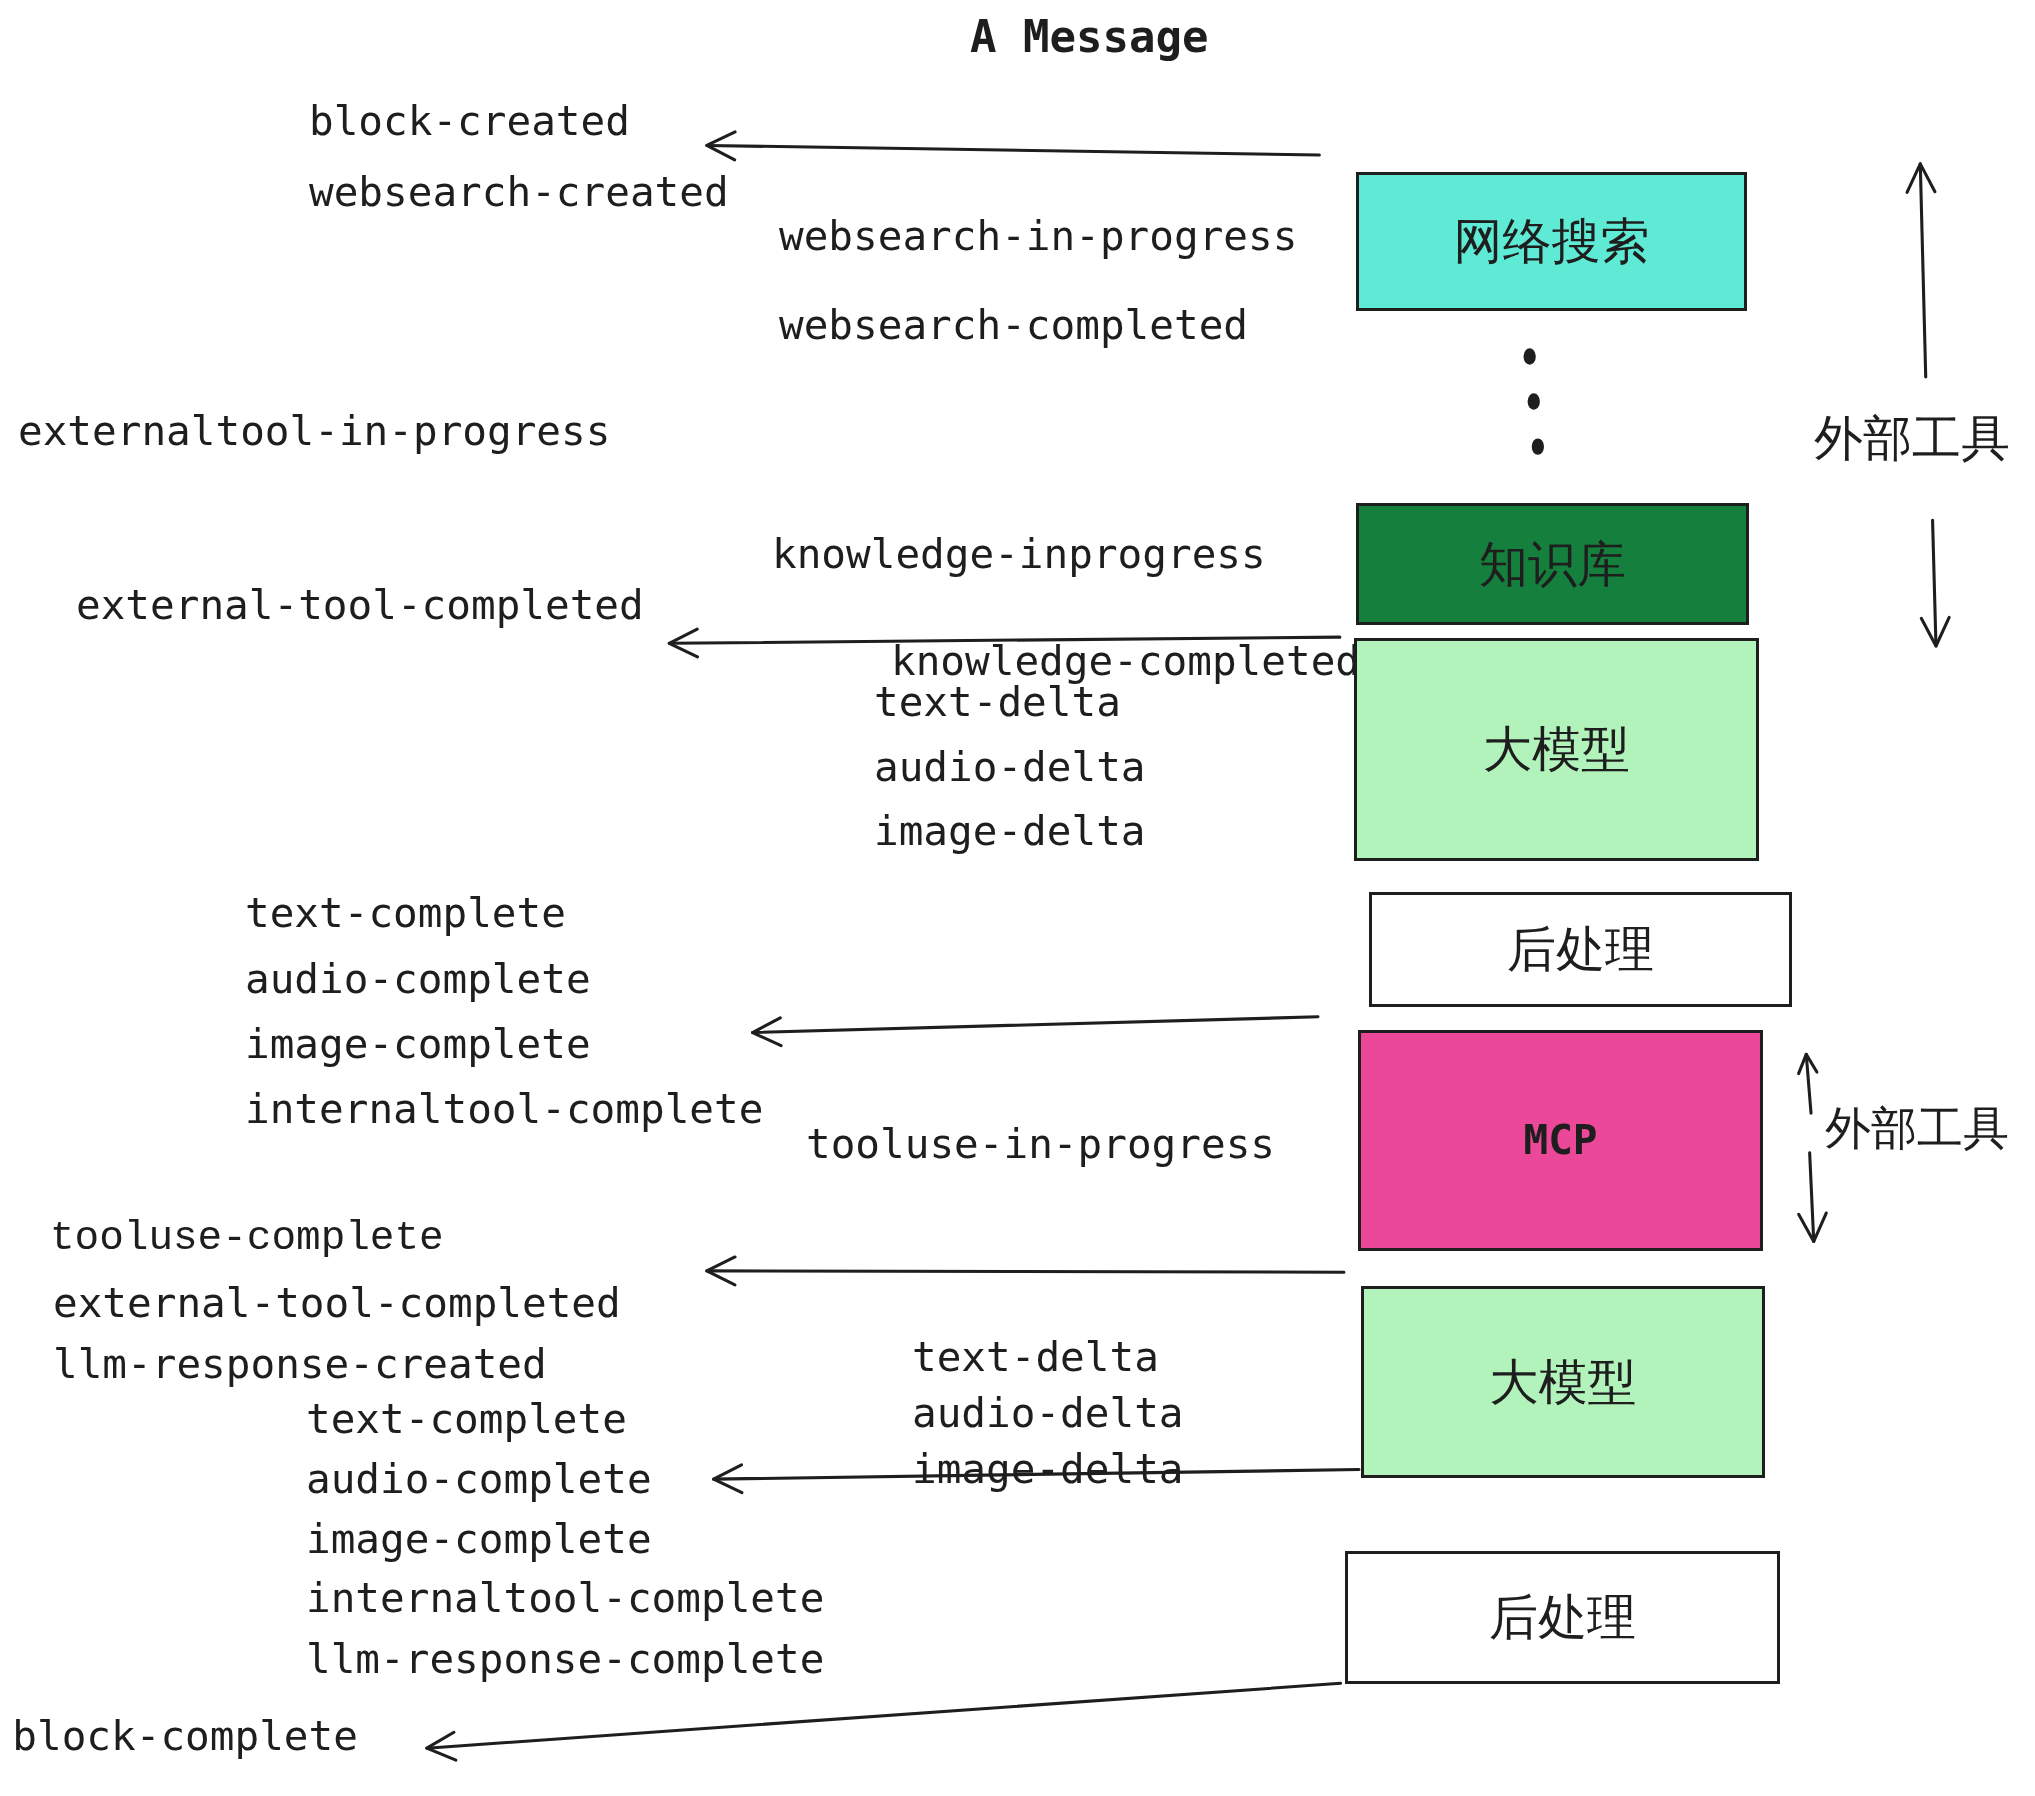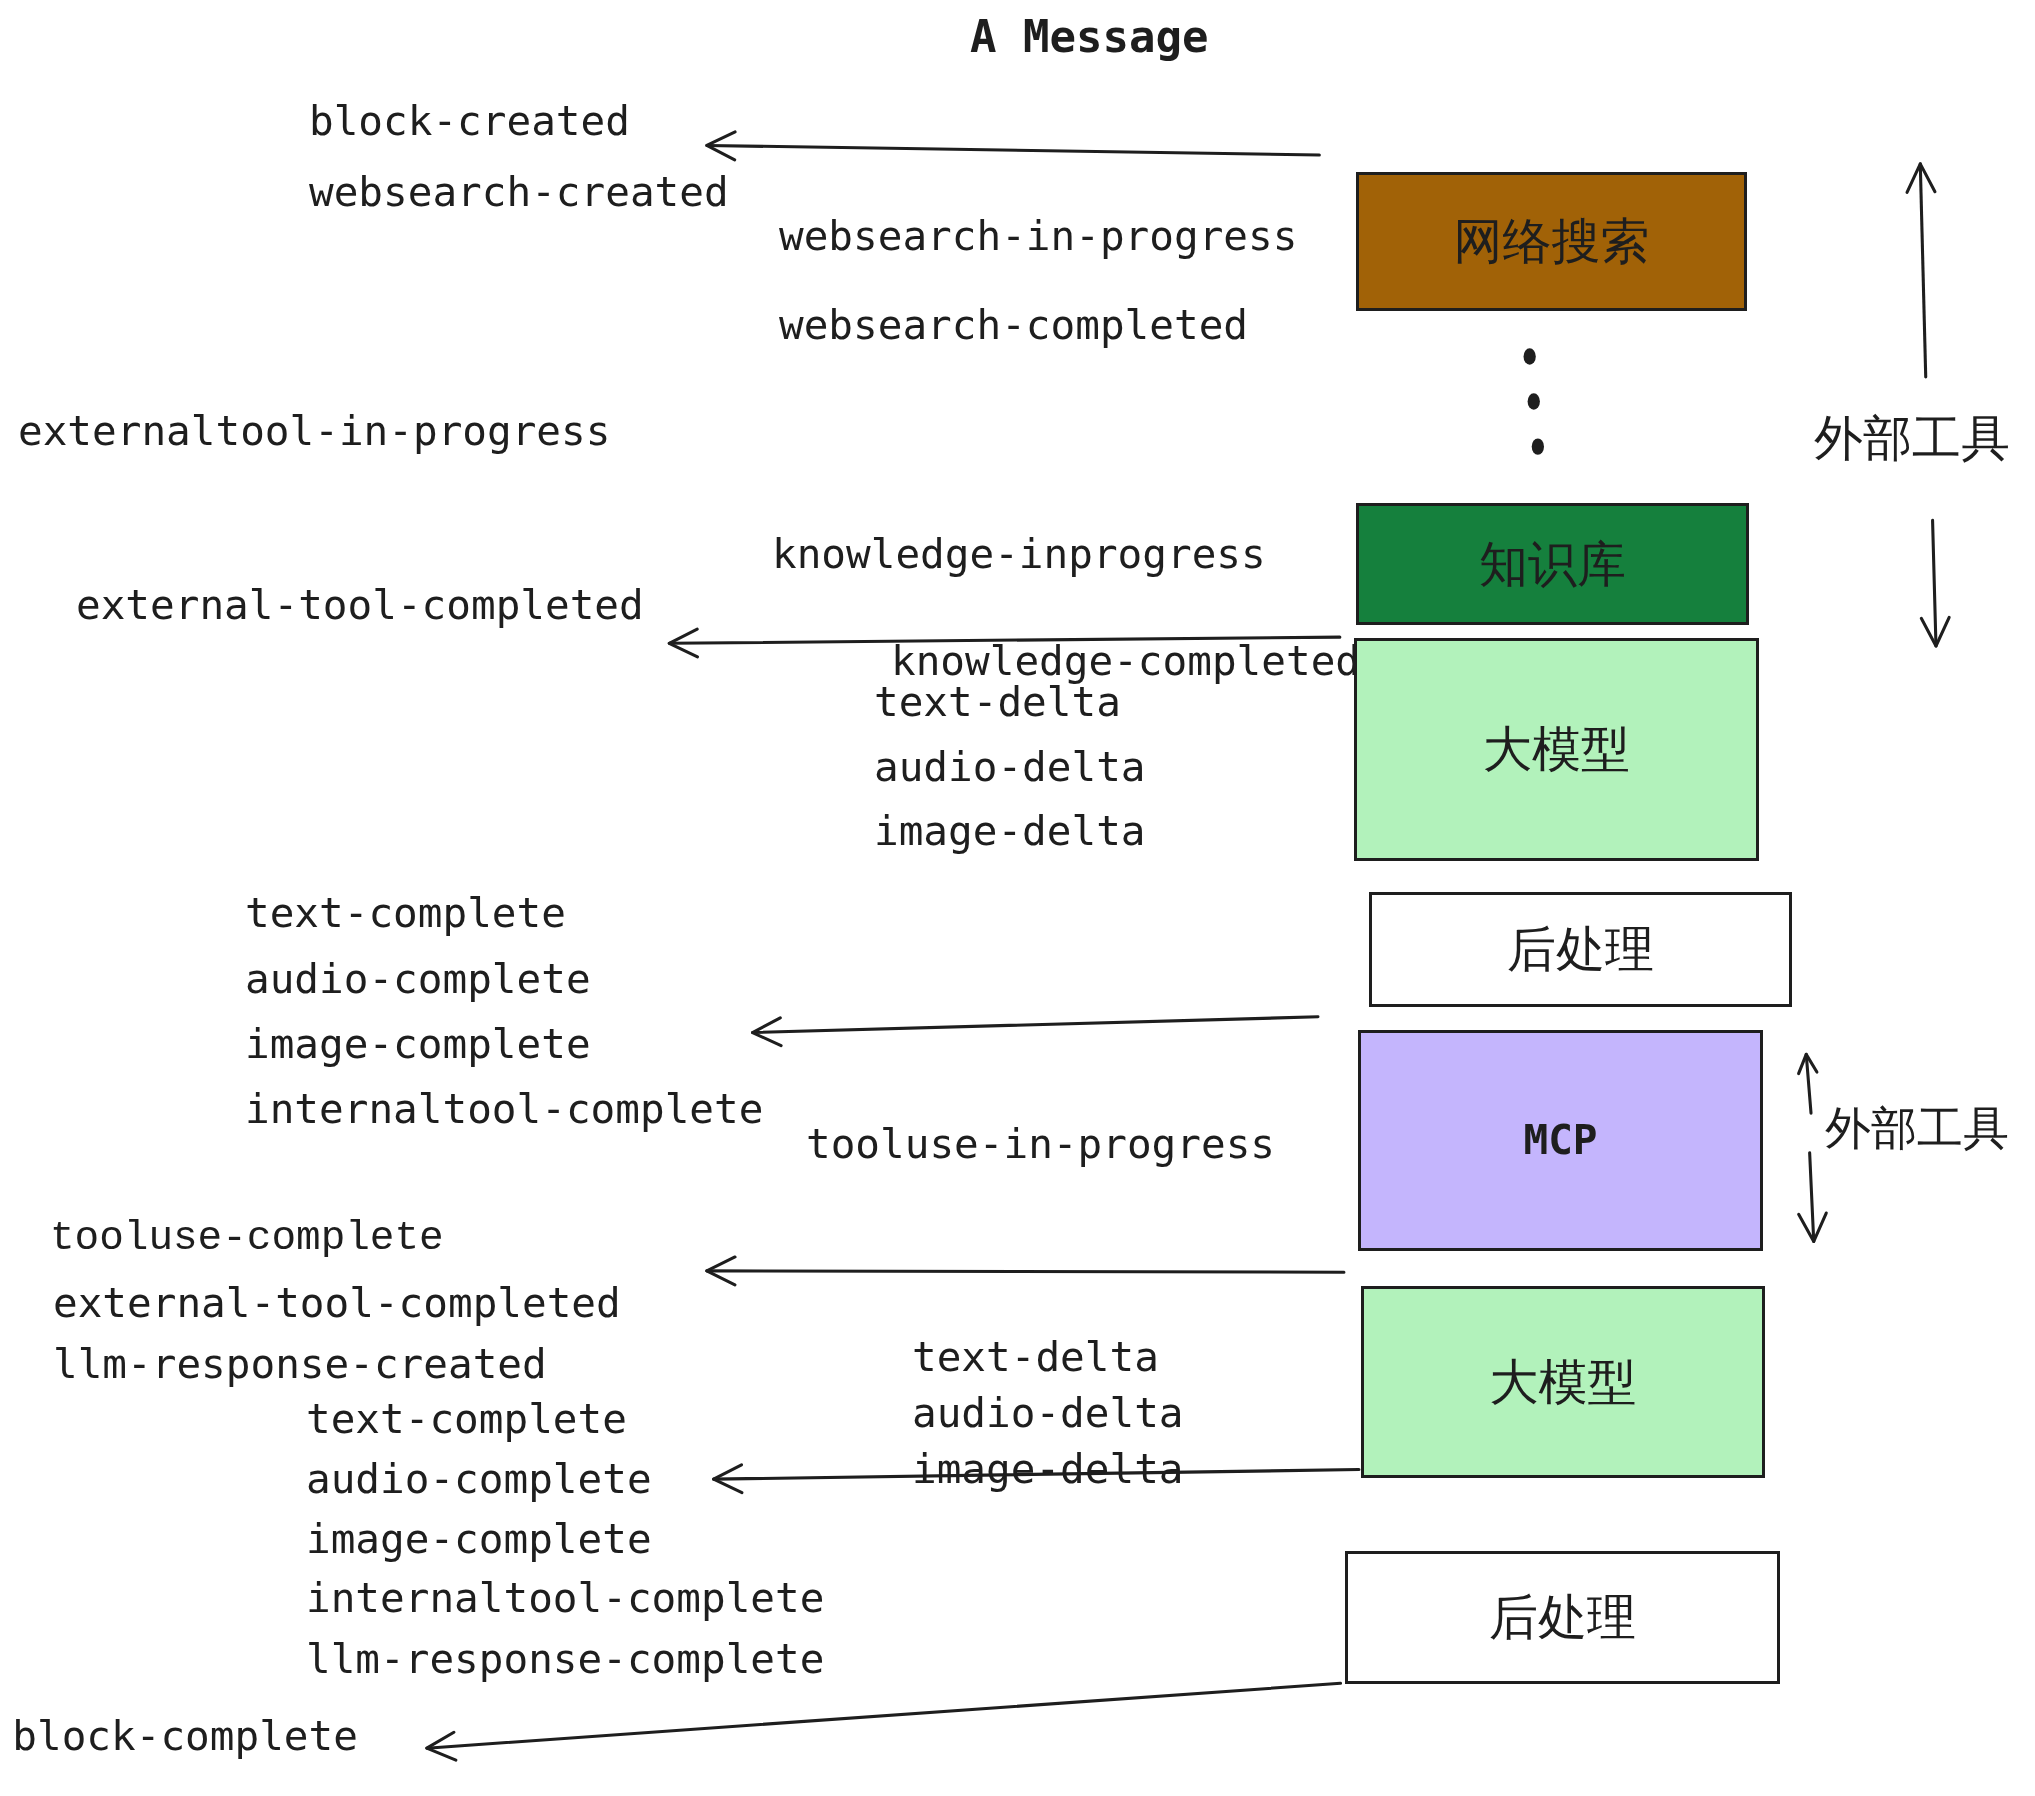--- a/index.html
+++ b/index.html
@@ -82,33 +82,33 @@
         <path d="M 2652 1630 L 2645 1544" fill="none" stroke="#1e1e1e" stroke-width="4.5" stroke-linecap="round" stroke-linejoin="round"></path>
         <path d="M 2633.8 1572.1 L 2645 1544 L 2660.6 1569.9" fill="none" stroke="#1e1e1e" stroke-width="4.5" stroke-linecap="round" stroke-linejoin="round"></path>
       </g>
       <g>
         <path d="M 2650 1688 L 2656 1818" fill="none" stroke="#1e1e1e" stroke-width="4.5" stroke-linecap="round" stroke-linejoin="round"></path>
         <path d="M 2674.3 1776.3 L 2656 1818 L 2633.9 1778.2" fill="none" stroke="#1e1e1e" stroke-width="4.5" stroke-linecap="round" stroke-linejoin="round"></path>
       </g>
     </svg>
   <div class="title">A Message</div>
   <div id="nodes">
-      <div class="node" style="left: 1356px; top: 172px; width: 391px; height: 139px; background: #a16207;">
+      <div class="node" style="left: 1356px; top: 172px; width: 391px; height: 139px; background: #5eead4;">
         <span class="node-label">网络搜索</span>
       </div>
       <div class="node" style="left: 1356px; top: 503px; width: 393px; height: 122px; background: #15803d;">
         <span class="node-label">知识库</span>
       </div>
       <div class="node" style="left: 1354px; top: 638px; width: 405px; height: 223px; background: rgb(178, 242, 187);">
         <span class="node-label">大模型</span>
       </div>
       <div class="node" style="left: 1369px; top: 892px; width: 423px; height: 115px; background: rgb(255, 255, 255);">
         <span class="node-label">后处理</span>
       </div>
-      <div class="node" style="left: 1358px; top: 1030px; width: 405px; height: 221px; background: #c4b5fd;">
+      <div class="node" style="left: 1358px; top: 1030px; width: 405px; height: 221px; background: #ec4899;">
         <span class="node-label mono">MCP</span>
       </div>
       <div class="node" style="left: 1361px; top: 1286px; width: 404px; height: 192px; background: rgb(178, 242, 187);">
         <span class="node-label">大模型</span>
       </div>
       <div class="node" style="left: 1345px; top: 1551px; width: 435px; height: 133px; background: rgb(255, 255, 255);">
         <span class="node-label">后处理</span>
       </div>
     </div>
   <div id="labels">

